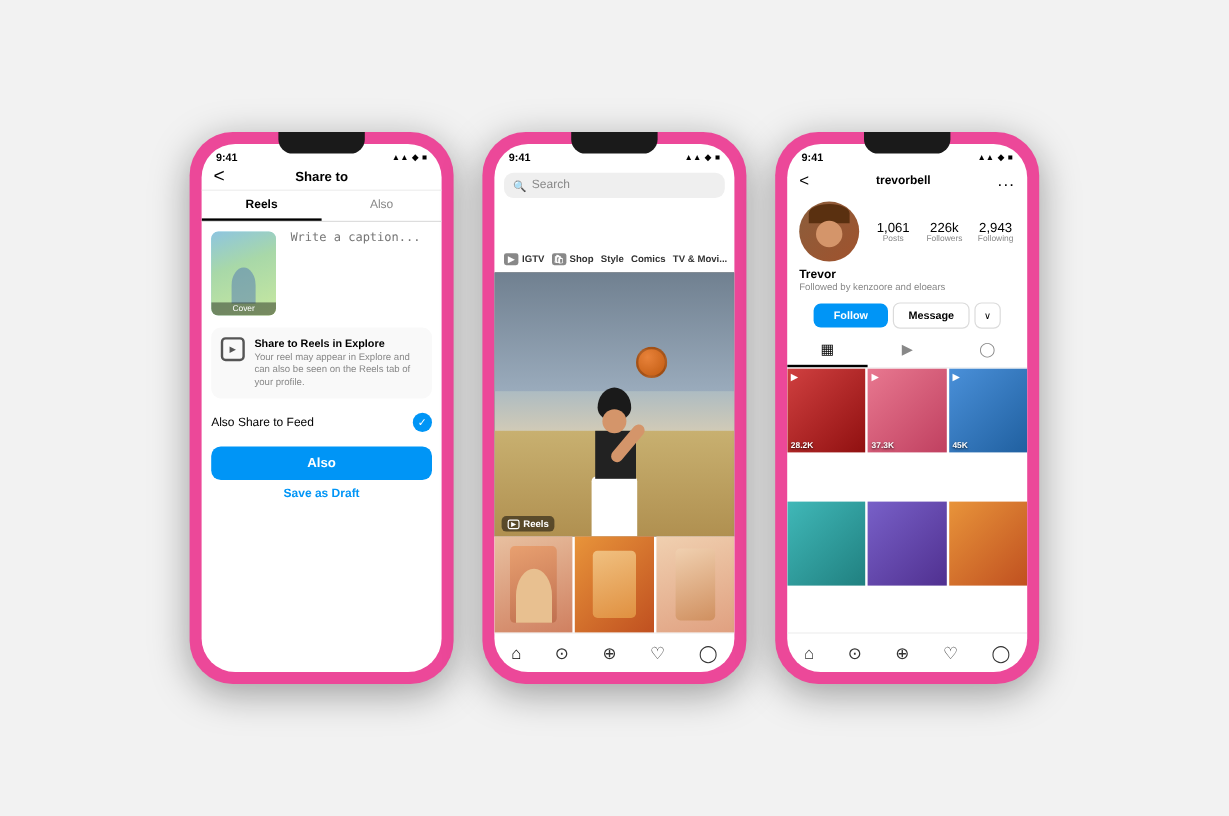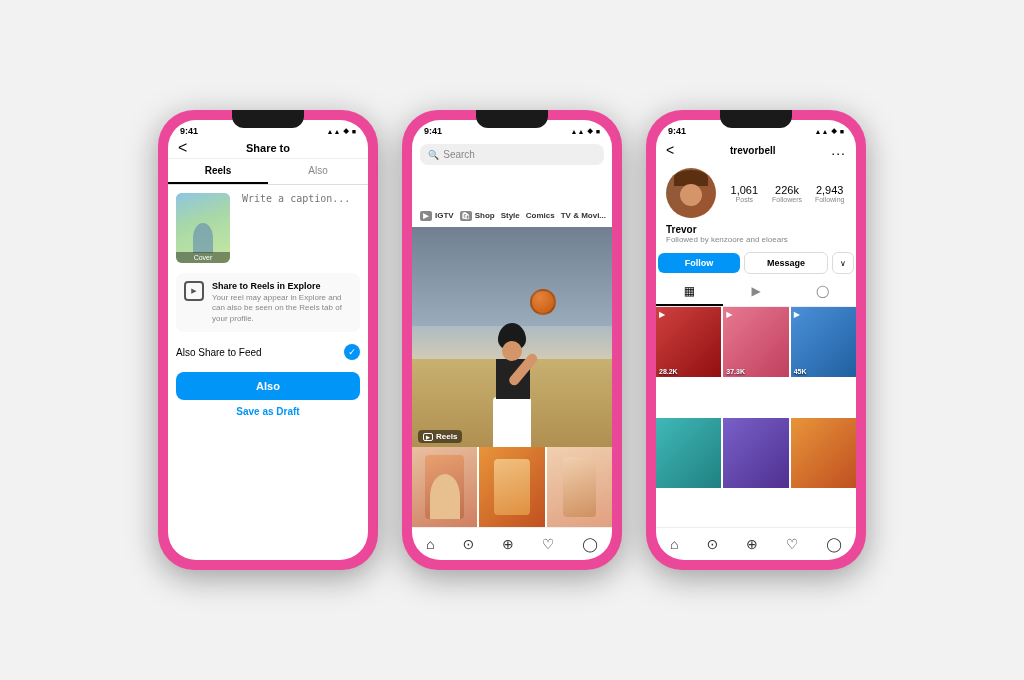--- a/index.html
+++ b/index.html
@@ -389,21 +389,21 @@
     .stat-label { font-size: 7px; color: #888; }
     .p3-name-bio {
       padding: 0 10px 4px;
       flex-shrink: 0;
     }
     .p3-name { font-size: 10px; font-weight: 600; }
     .p3-followed { font-size: 8px; color: #888; }
     .p3-actions {
       display: flex;
       gap: 4px;
-      padding: 4px 2px;
+      padding: 4px 22px;
       flex-shrink: 0;
       align-items: center;
     }
     .follow-btn {
       flex: 1;
       background: #0095f6;
       color: #fff;
       border: none;
       border-radius: 6px;
       padding: 5px 0;

